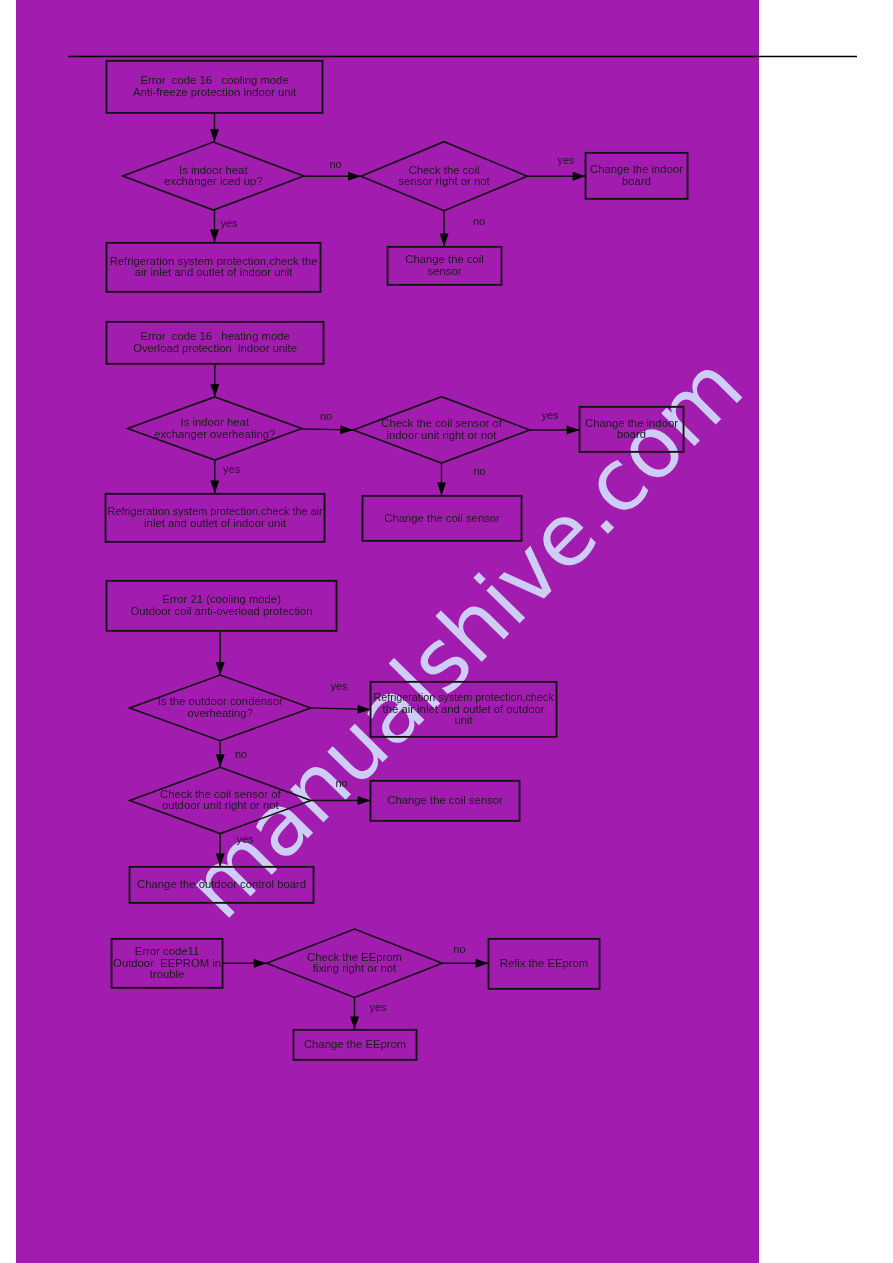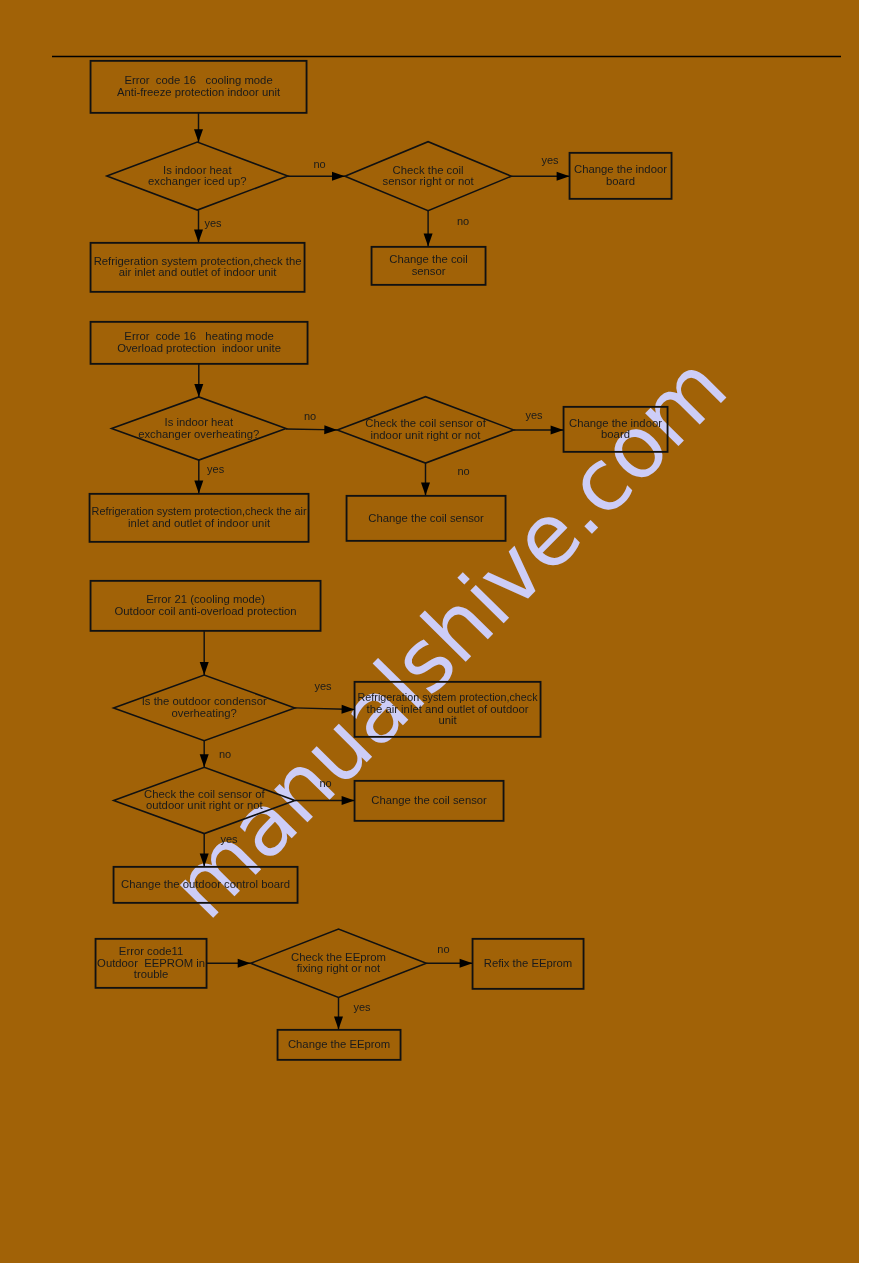--- a/index.html
+++ b/index.html
@@ -1,18 +1,18 @@
 <!DOCTYPE html>
 <html><head>
 <meta charset="utf-8">
 <style>
   html,body{margin:0;padding:0;background:#ffffff;}
   body{width:893px;height:1263px;position:relative;overflow:hidden;
        font-family:"Liberation Sans",sans-serif;-webkit-font-smoothing:antialiased;}
-  #page{position:absolute;left:0;top:0;width:859px;height:1263px;background:#a16207;}
+  #page{position:absolute;left:16px;top:0;width:743px;height:1263px;background:#a21caf;}
   .wm-layer{position:absolute;left:0;top:0;width:893px;height:1263px;overflow:hidden;pointer-events:none;}
   .wm{position:absolute;left:187px;top:903px;transform:rotate(-45.4deg);transform-origin:0 0;
       font-family:"DejaVu Sans",sans-serif;font-size:85.5px;font-weight:400;color:#cdcdf7;
       letter-spacing:-0.7px;white-space:nowrap;line-height:0;}
   svg.sheet{position:absolute;left:0;top:0;}
   #page{filter:opacity(1);}
   svg.sheet{filter:opacity(1);}
   .wm{filter:opacity(1);}
   .rule{stroke:#000;stroke-width:1.3;}
   .nodebox{fill:none;stroke:#111;stroke-width:1.85;}

